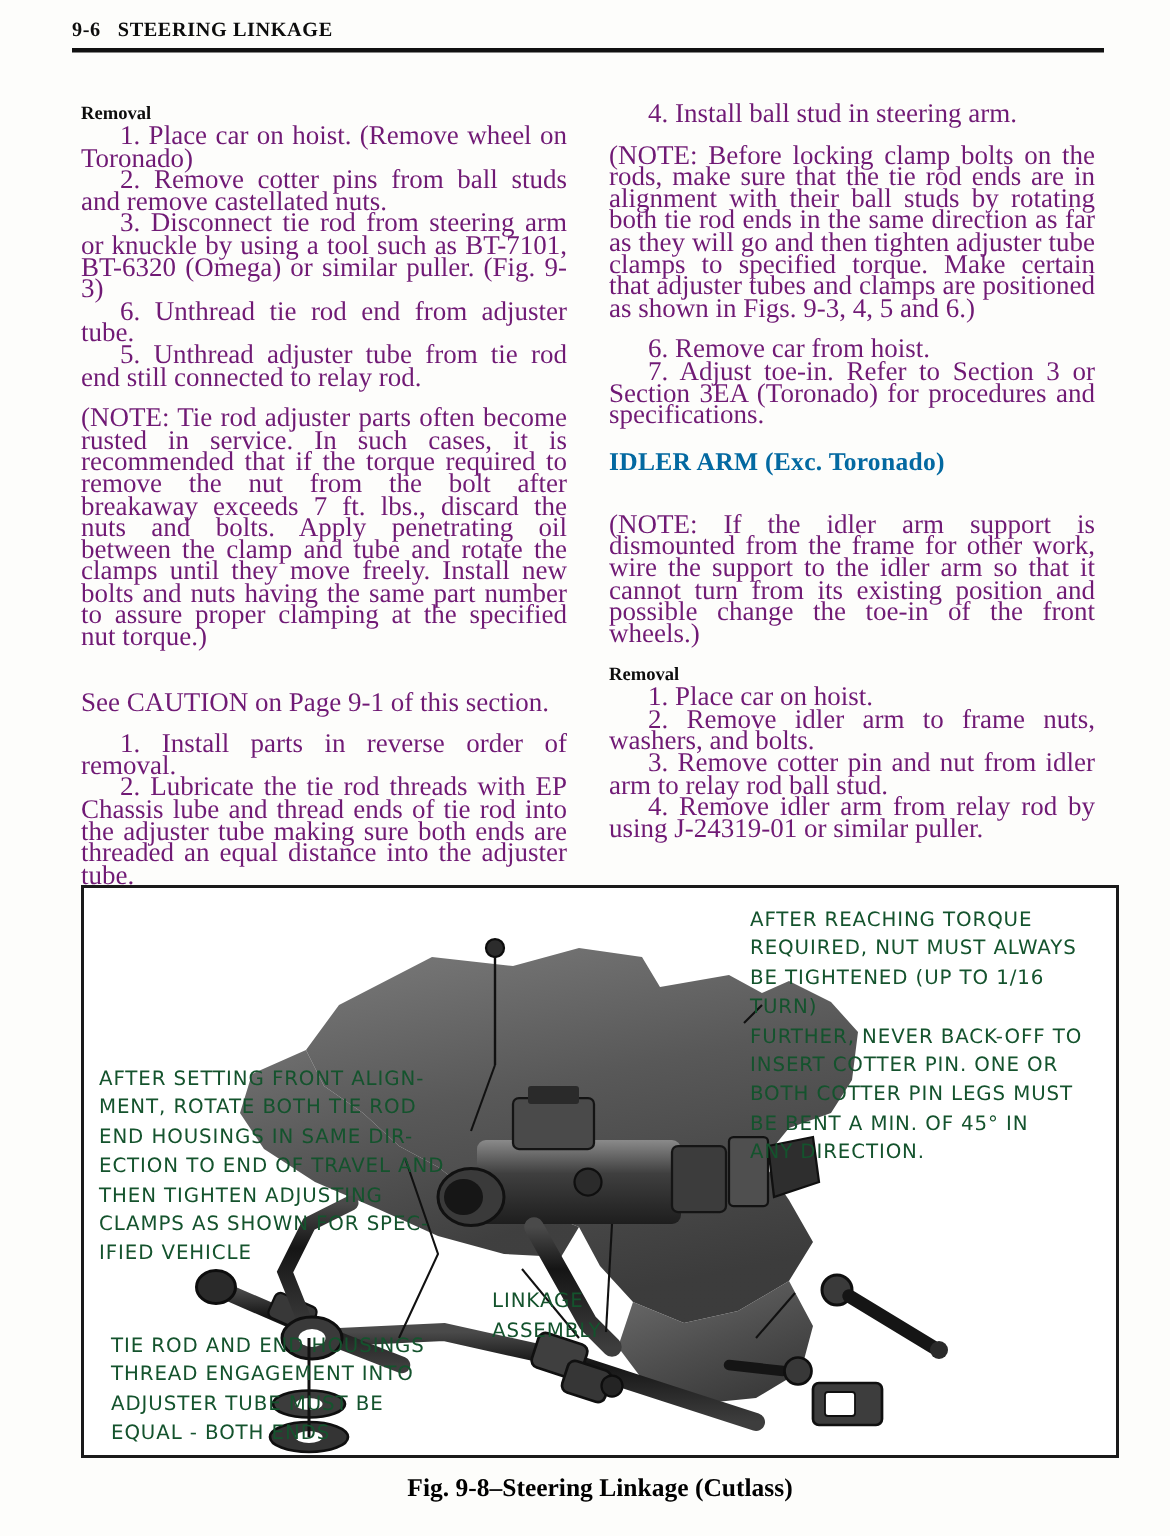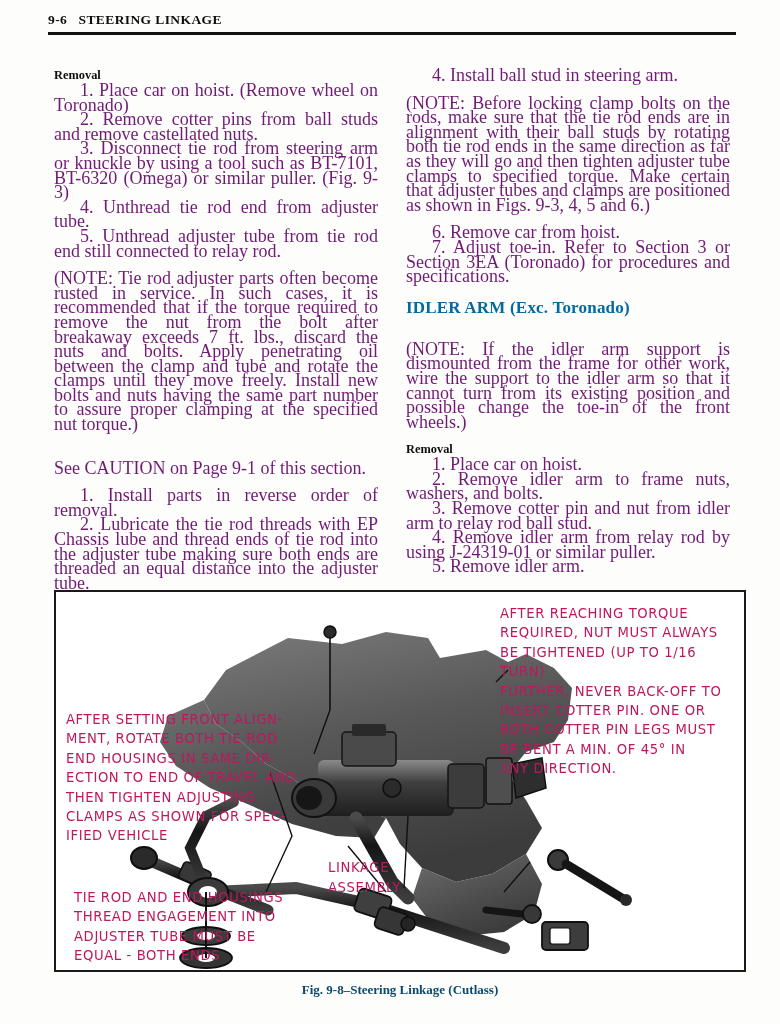--- a/index.html
+++ b/index.html
@@ -97,21 +97,21 @@
     box-sizing: border-box;
     background: #ffffff;
     overflow: hidden;
   }
   .callout {
     position: absolute;
     font-family: "DejaVu Sans", sans-serif;
     font-size: 13.2px;
     line-height: 19.4px;
     letter-spacing: 0.6px;
-    color: #be185d;
+    color: #14532d;
     white-space: pre-line;
   }
   .callout-tr {
     left: 444px;
     top: 12px;
   }
   .callout-ml {
     left: 10px;
     top: 118px;
   }
@@ -132,42 +132,42 @@
     height: 382px;
   }
   .caption {
     position: absolute;
     left: 54px;
     top: 982px;
     width: 692px;
     text-align: center;
     font-family: "Liberation Serif", serif;
     font-weight: bold;
-    font-size: 13px;
-    color: #0c4a6e;
+    font-size: 17px;
+    color: #000000;
   }
 </style>
 </head>
 <body>
 
 <div class="page">
 
   <div class="header">
     <div class="header-title">9-6   STEERING LINKAGE</div>
     <div class="header-rule"></div>
   </div>
 
   <div class="columns">
 
     <div class="col">
       <p class="heading">Removal</p>
       <p class="para indent">1. Place car on hoist. (Remove wheel on Toronado)</p>
       <p class="para indent">2. Remove cotter pins from ball studs and remove castellated nuts.</p>
       <p class="para indent">3. Disconnect tie rod from steering arm or knuckle by using a tool such as BT-7101, BT-6320 (Omega) or similar puller. (Fig. 9-3)</p>
-      <p class="para indent">4. Unthread tie rod end from adjuster tube.</p>
+      <p class="para indent">6. Unthread tie rod end from adjuster tube.</p>
       <p class="para indent">5. Unthread adjuster tube from tie rod end still connected to relay rod.</p>
       <div class="gap-md"></div>
       <p class="para">(NOTE: Tie rod adjuster parts often become rusted in service. In such cases, it is recommended that if the torque required to remove the nut from the bolt after breakaway exceeds 7 ft. lbs., discard the nuts and bolts. Apply penetrating oil between the clamp and tube and rotate the clamps until they move freely. Install new bolts and nuts having the same part number to assure proper clamping at the specified nut torque.)</p>
       <div class="gap-lg"></div>
       <div class="gap-md"></div>
       <p class="para">See CAUTION on Page 9-1 of this section.</p>
       <div class="gap-md"></div>
       <p class="para indent">1. Install parts in reverse order of removal.</p>
       <p class="para indent">2. Lubricate the tie rod threads with EP Chassis lube and thread ends of tie rod into the adjuster tube making sure both ends are threaded an equal distance into the adjuster tube.</p>
       <div class="gap-md"></div>
@@ -185,21 +185,20 @@
       <p class="heading-lg">IDLER ARM (Exc. Toronado)</p>
       <div class="gap-md"></div>
       <div class="gap-md"></div>
       <p class="para">(NOTE: If the idler arm support is dismounted from the frame for other work, wire the support to the idler arm so that it cannot turn from its existing position and possible change the toe-in of the front wheels.)</p>
       <div class="gap-md"></div>
       <p class="heading">Removal</p>
       <p class="para indent">1. Place car on hoist.</p>
       <p class="para indent">2. Remove idler arm to frame nuts, washers, and bolts.</p>
       <p class="para indent">3. Remove cotter pin and nut from idler arm to relay rod ball stud.</p>
       <p class="para indent">4. Remove idler arm from relay rod by using J-24319-01 or similar puller.</p>
-      <p class="para indent">5. Remove idler arm.</p>
     </div>
   </div>
 
   <div class="figure-box">
 
     <svg class="fig-art" viewBox="0 0 692 382">
       <defs>
         <linearGradient id="frameShade" x1="0" y1="0" x2="0.3" y2="1">
           <stop offset="0%" stop-color="#6f6f6f"></stop>
           <stop offset="45%" stop-color="#4a4a4a"></stop>

